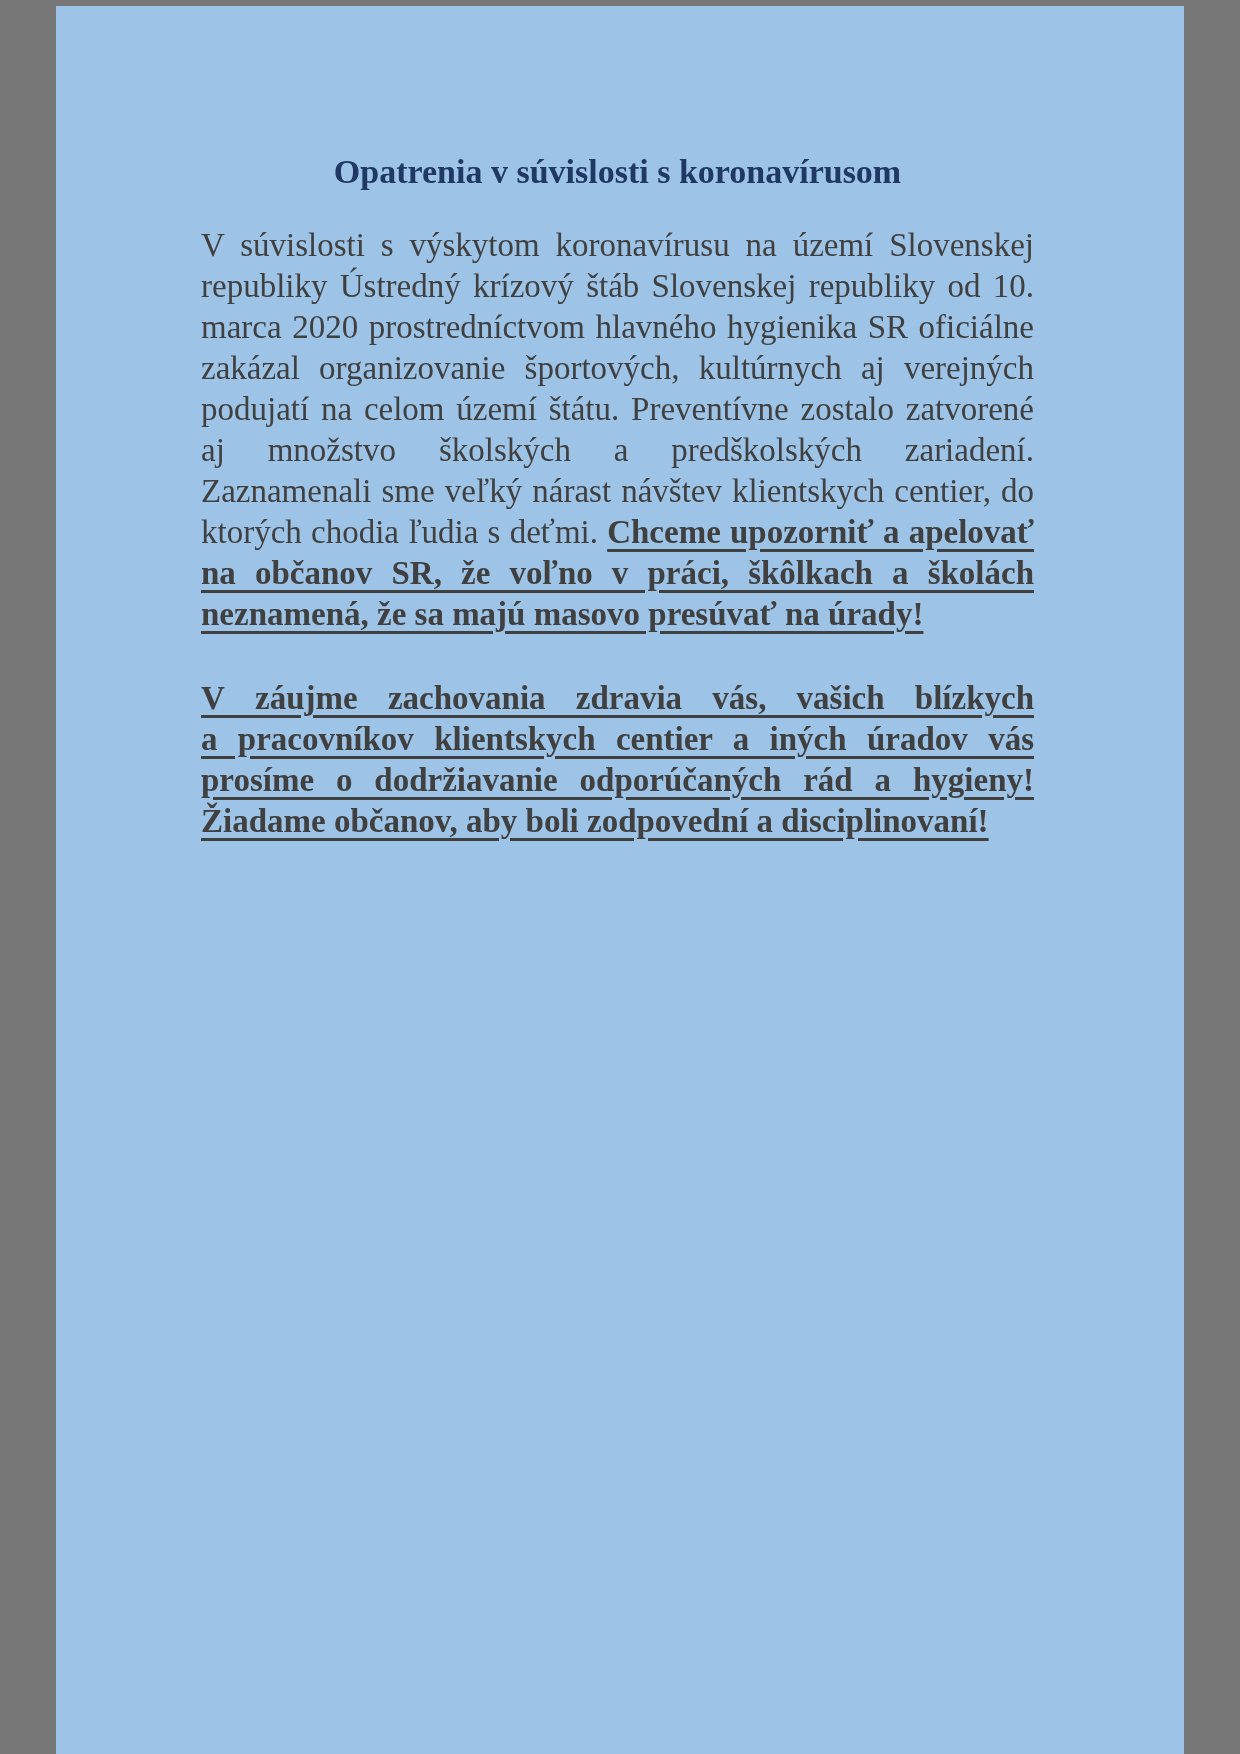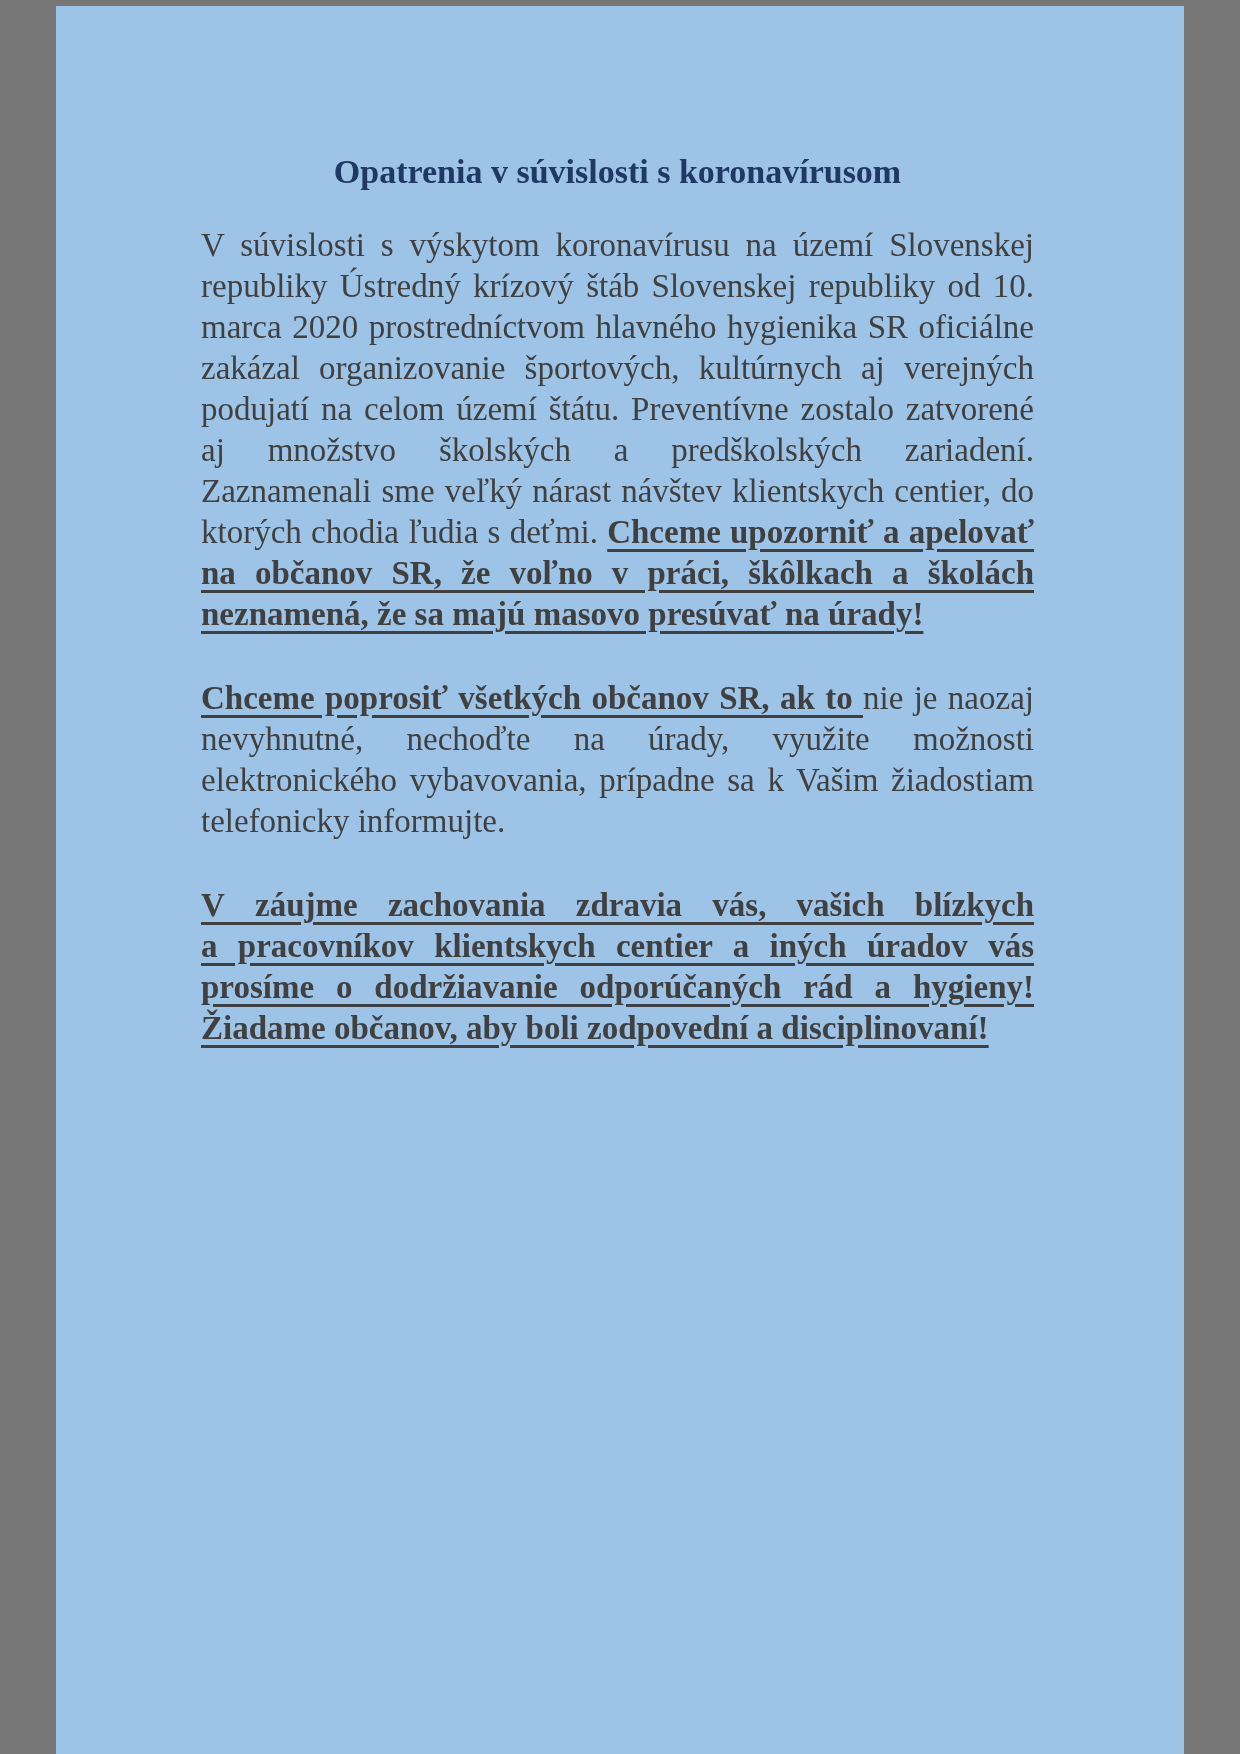--- a/index.html
+++ b/index.html
@@ -43,17 +43,16 @@
 </style>
 </head>
 <body>
 
 <div class="page">
 
   <h1 class="doc-title">Opatrenia v súvislosti s koronavírusom</h1>
 
   <p class="para"><span class="regular">V súvislosti s výskytom koronavírusu na území Slovenskej republiky Ústredný krízový štáb Slovenskej republiky od 10. marca 2020 prostredníctvom hlavného hygienika SR oficiálne zakázal organizovanie športových, kultúrnych aj verejných podujatí na celom území štátu. Preventívne zostalo zatvorené aj množstvo školských a predškolských zariadení. Zaznamenali sme veľký nárast návštev klientskych centier, do ktorých chodia ľudia s&nbsp;deťmi. </span><span class="emph">Chceme upozorniť a&nbsp;apelovať na občanov SR, že voľno v&nbsp;práci, škôlkach a&nbsp;školách neznamená, že sa majú masovo presúvať na úrady!</span></p>
 
-  <p class="para"><span class="emph">Chceme poprosiť všetkých občanov SR, ak to </span><span class="regular">nie je naozaj nevyhnutné, nechoďte na úrady, využite možnosti elektronického vybavovania, prípadne sa k Vašim žiadostiam telefonicky informujte.</span></p>
 
   <p class="para"><span class="emph">V&nbsp;záujme zachovania zdravia vás, vašich blízkych a&nbsp;pracovníkov klientskych centier a&nbsp;iných úradov vás prosíme o dodržiavanie odporúčaných rád a hygieny! Žiadame občanov, aby boli zodpovední a disciplinovaní!</span></p>
 
 </div>
 
 </body></html>

